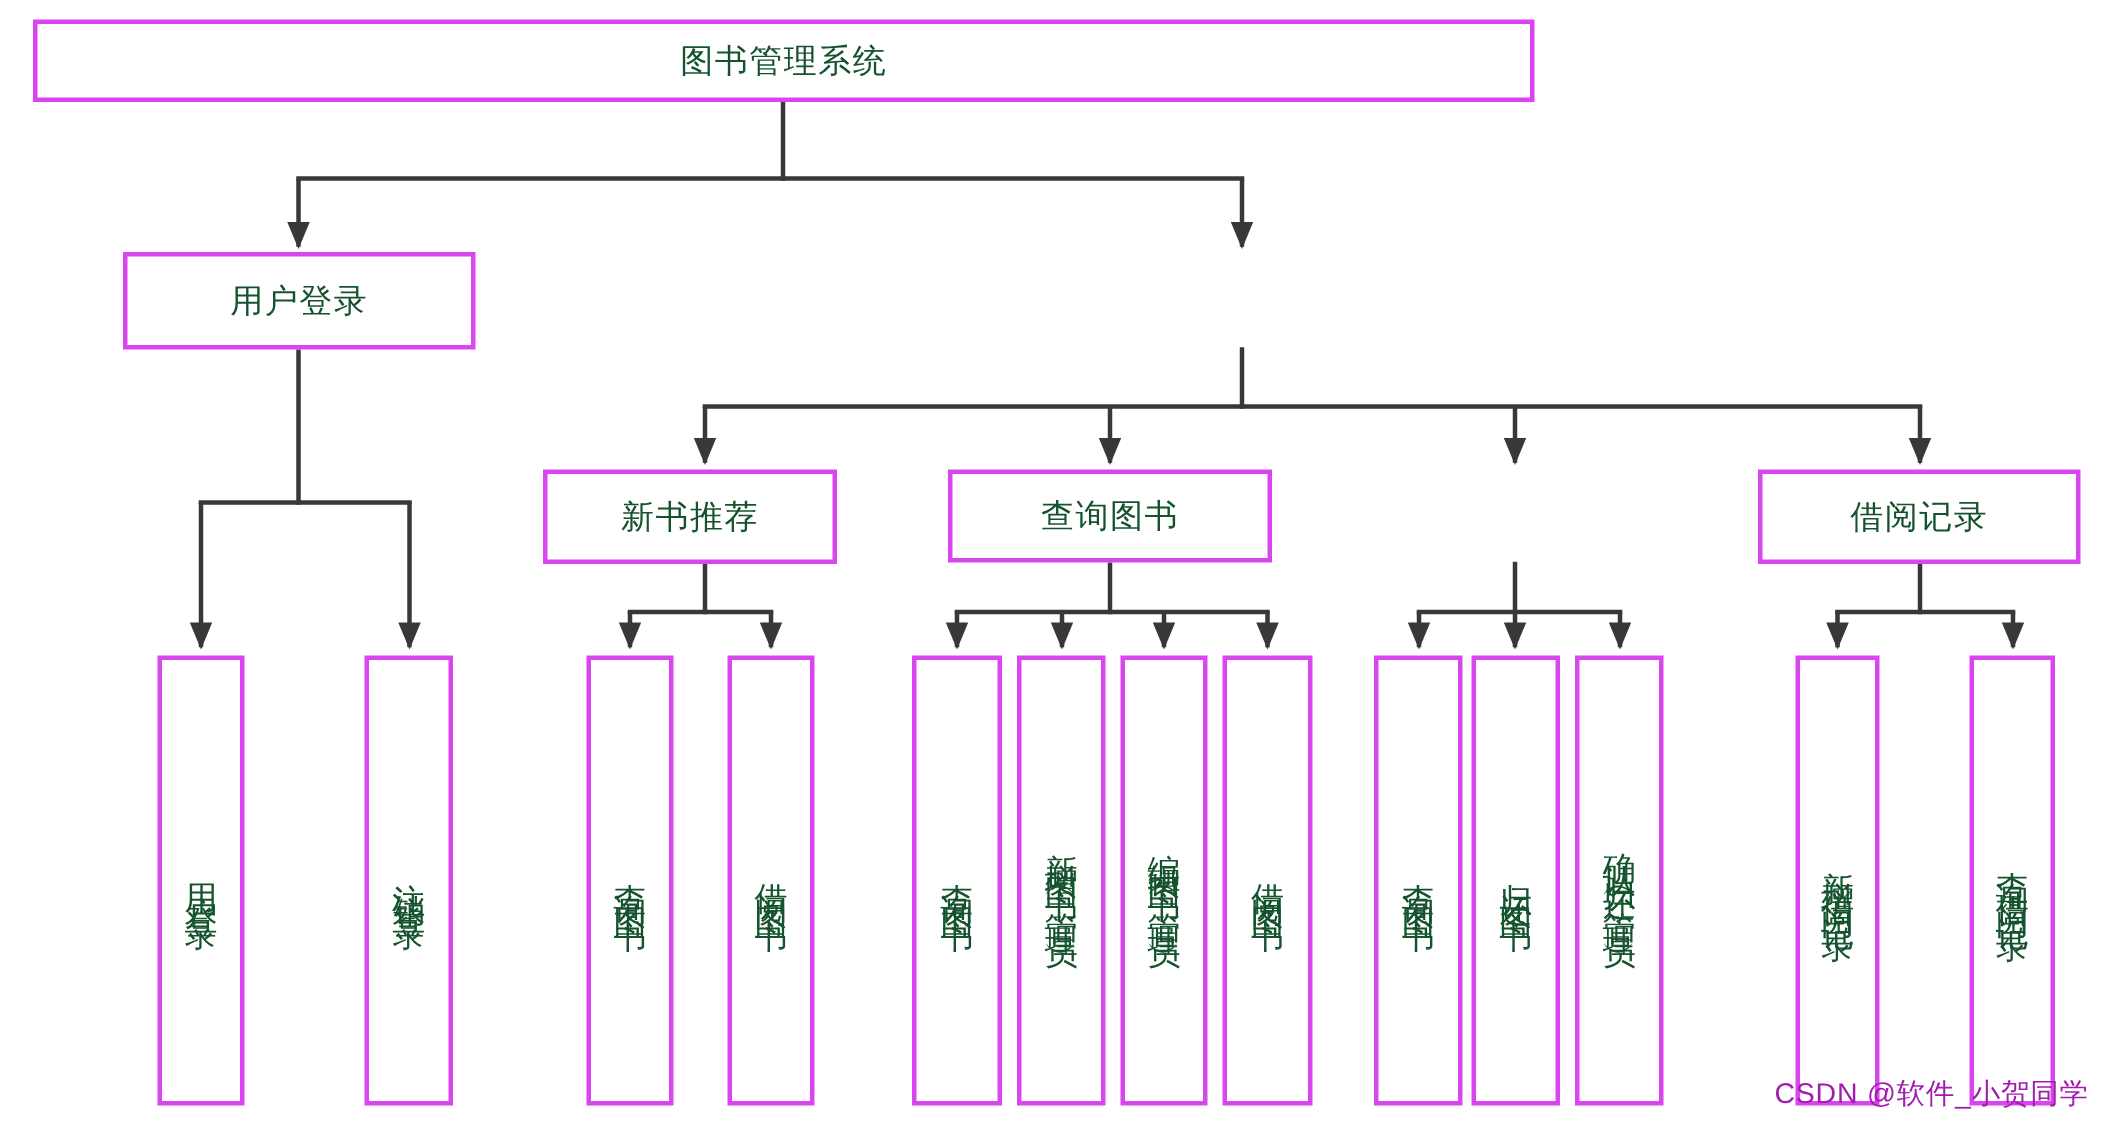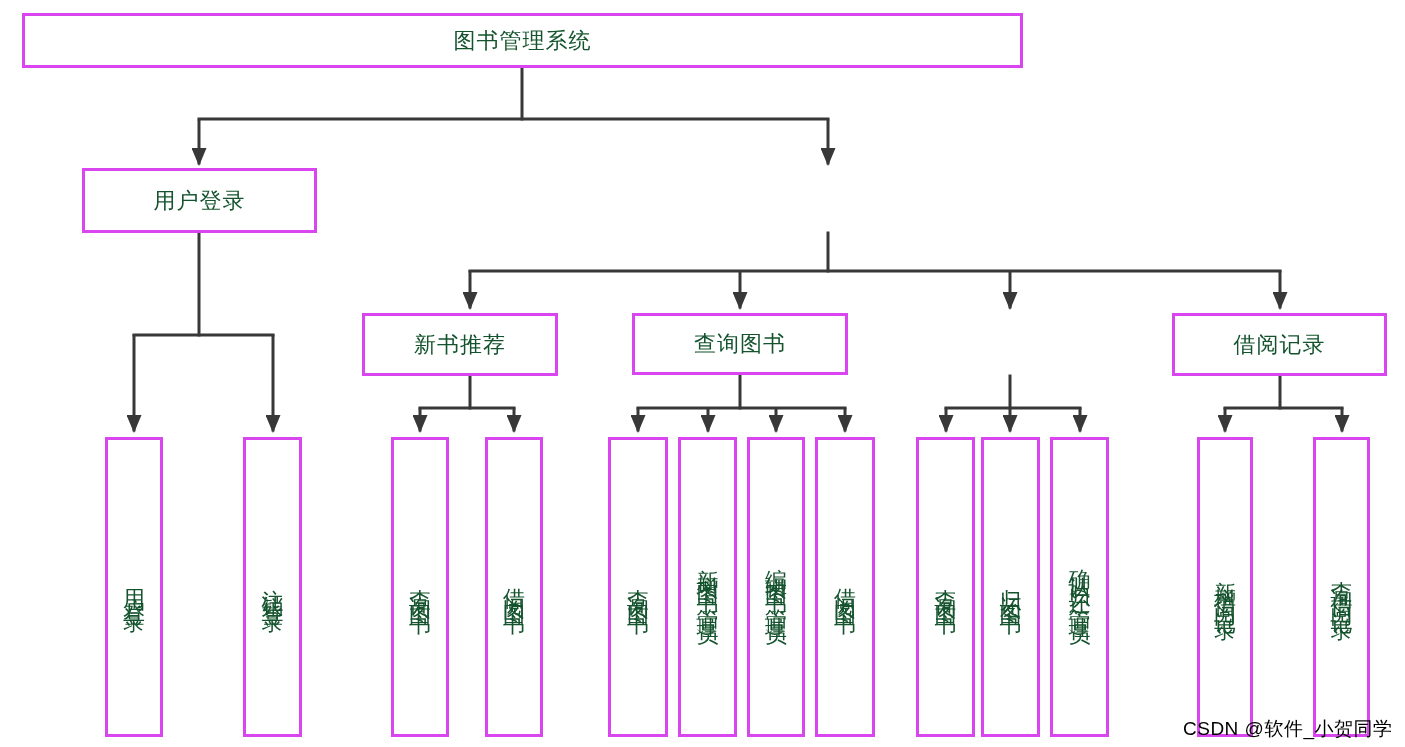--- a/index.html
+++ b/index.html
@@ -15,21 +15,21 @@
     display:flex;align-items:center;justify-content:center;
     font-size:22px;line-height:1;
   }
   .node.h{letter-spacing:1px;}
   .node.v{
     writing-mode:vertical-rl;text-orientation:mixed;
     letter-spacing:8px;padding:8px 2px;
   }
   .watermark{
     position:absolute;z-index:5;left:1183px;top:716px;
-    font-size:19px;color:#000000;letter-spacing:0.5px;white-space:nowrap;
+    font-size:19px;color:#a21caf;letter-spacing:0.5px;white-space:nowrap;
   }
 </style>
 </head>
 <body>
 
 <div class="stage">
 
   <svg class="wires" width="1405" height="747" viewBox="0 0 1405 747">
     <defs>
       <marker id="arw" viewBox="0 0 12 10" refX="10" refY="5" markerWidth="22" markerHeight="15" markerUnits="userSpaceOnUse" orient="auto">

